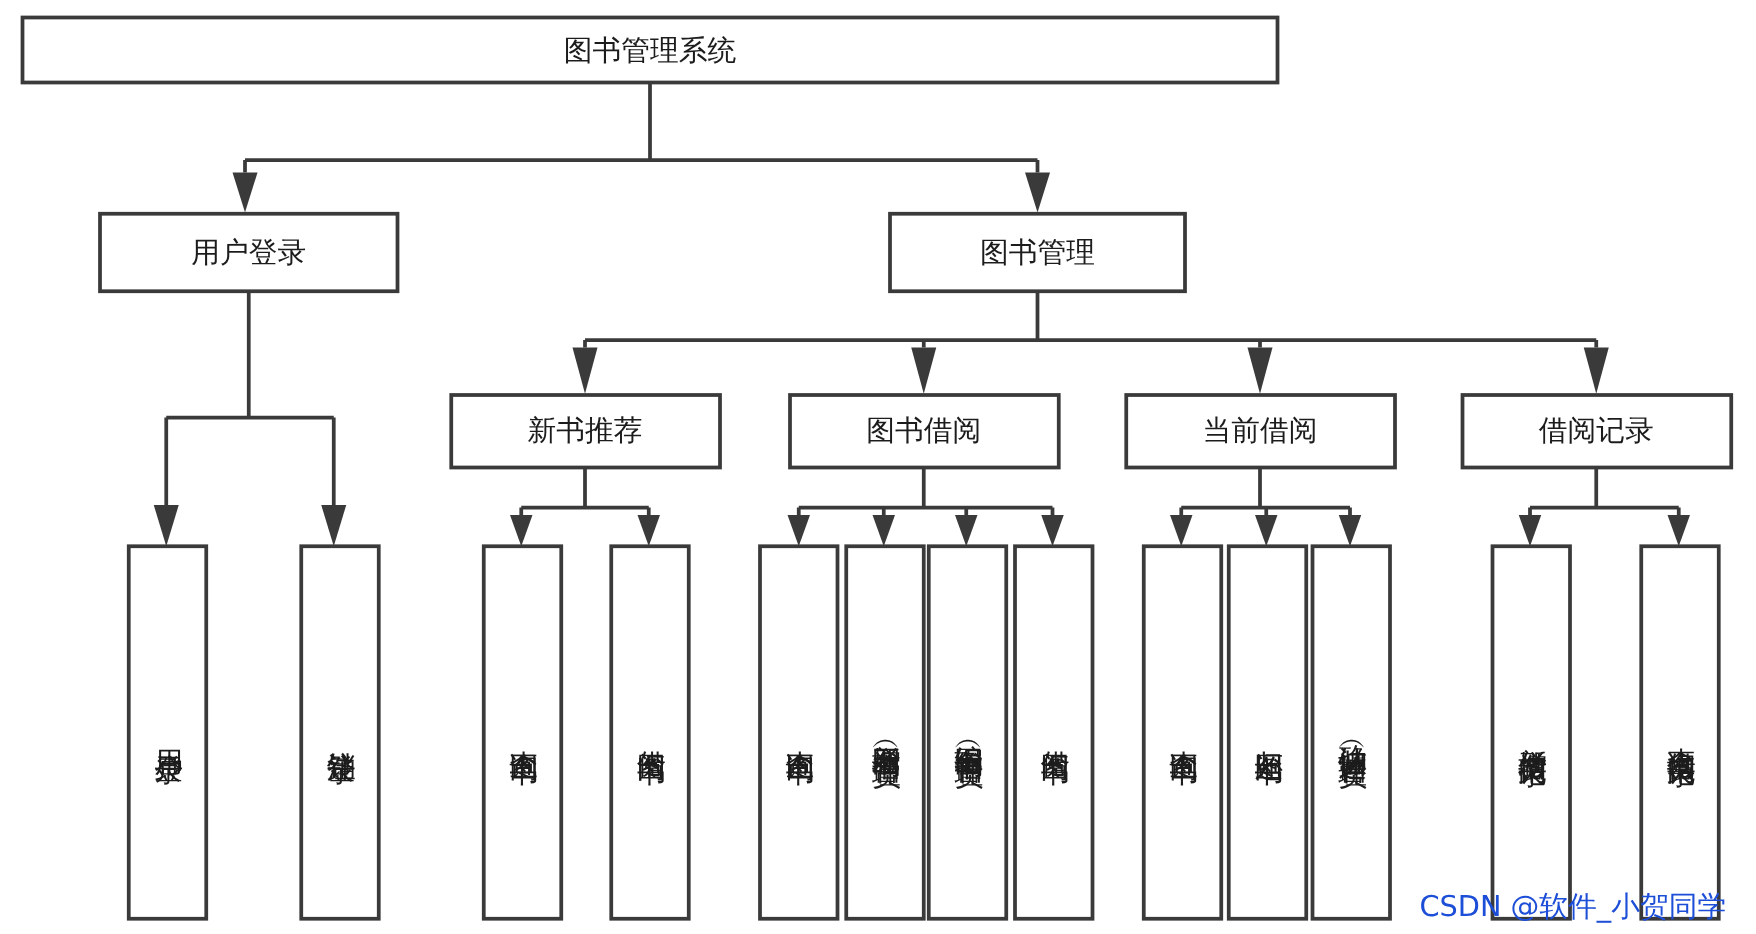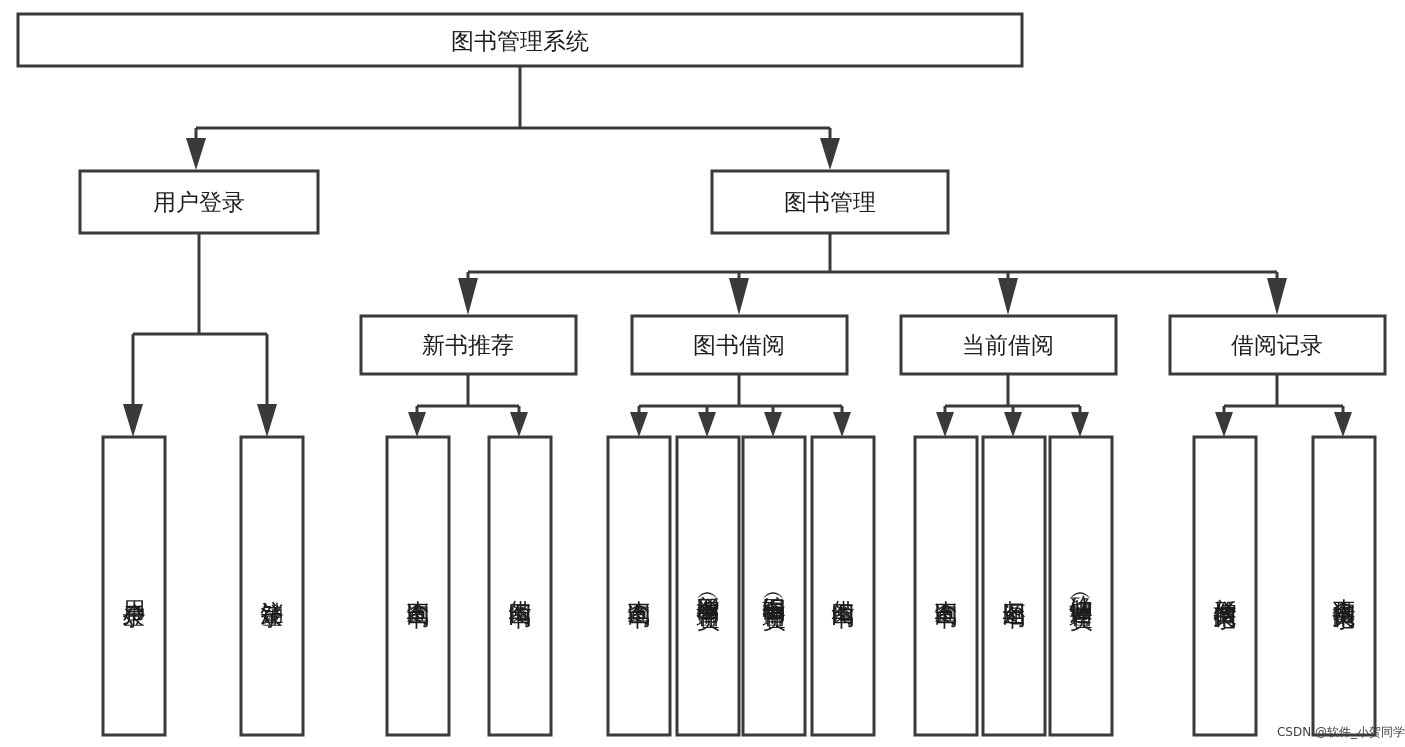--- a/index.html
+++ b/index.html
@@ -60,25 +60,25 @@
     letter-spacing: 2px;
     text-align: center;
     white-space: nowrap;
     display: flex;
     align-items: center;
     justify-content: center;
     pointer-events: none;
   }
   .watermark {
     position: absolute;
-    right: 0;
+    right: 24px;
     bottom: 6px;
     font-family: "DejaVu Sans", "Liberation Sans", sans-serif;
-    font-size: 12px;
-    color: #404040;
+    font-size: 23px;
+    color: #1d4ed8;
     white-space: nowrap;
   }
 </style>
 </head>
 <body>
 
 <div id="diagram-root">
 
   <svg class="diagram-canvas" viewBox="0 0 1405 747" xmlns="http://www.w3.org/2000/svg">
 

